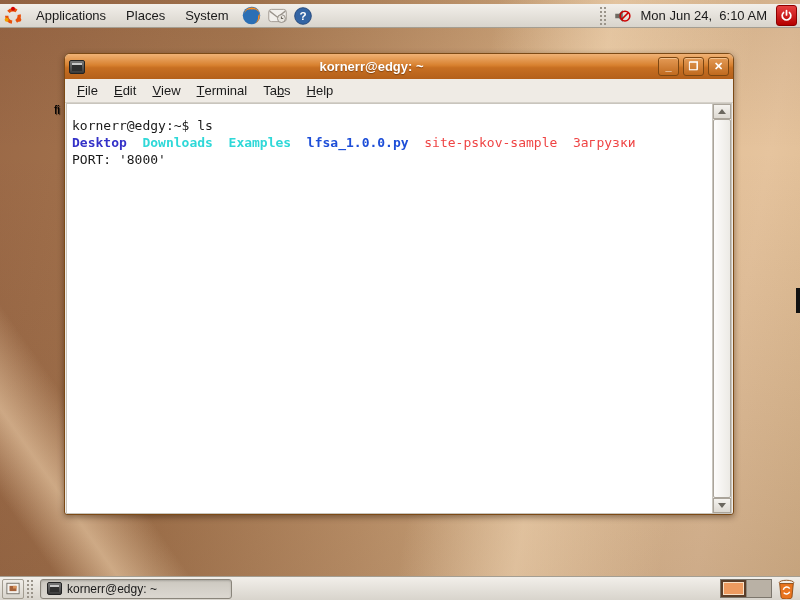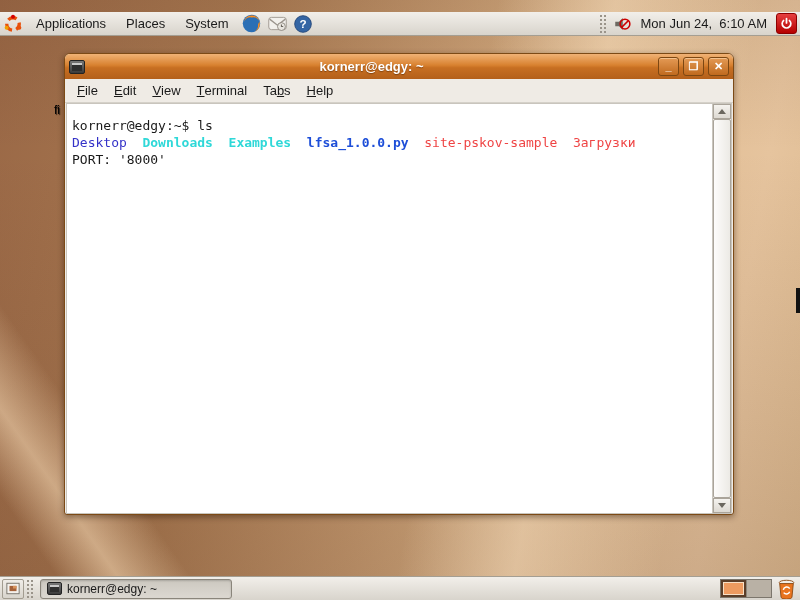--- a/index.html
+++ b/index.html
@@ -14,21 +14,21 @@
       linear-gradient(100deg, #9a6846 0%, #a97a52 28%, #c59a70 50%, #ddb88c 68%, #e6c49e 88%, #dcba90 100%);
   }
 
   
   .panel {
     position:absolute; left:0; right:0; height:24px;
     background:linear-gradient(#f2efea, #d8d4cc);
     display:flex; align-items:center;
     font-size:13px; color:#1a1a1a;
   }
-  .panel-top { top:12px; border-bottom:1px solid #a49e92;text-align:center; }
+  .panel-top { top:4px; border-bottom:1px solid #a49e92;text-align:center; }
   .panel-bottom { bottom:0; border-top:1px solid #a49e92; }
   .menu-entry { padding:0 10px; height:24px; display:flex; align-items:center; cursor:default; }
   .panel-icon { width:22px; height:22px; display:flex; align-items:center; justify-content:center; margin:0 2px; }
   .spacer { flex:1; }
   .handle { width:8px; height:20px; margin:0 2px;
     background-image:radial-gradient(circle, #9a948a 1px, transparent 1.2px);
     background-size:4px 4px; }
   .clock { padding:0 6px; white-space:pre; }
   .power-btn { width:21px; height:21px; border-radius:3px; margin:0 3px;
     background:linear-gradient(#e64040,#b50000); border:1px solid #8d0000;
@@ -61,21 +61,21 @@
     display:flex; align-items:center; justify-content:center; line-height:1; }
   .menubar { height:24px; background:#efebe5; border-bottom:1px solid #d5d1c9;
     display:flex; align-items:center; font-size:13px; color:#1a1a1a; padding-left:4px; }
   .menubar .mitem { padding:0 8px; height:24px; display:flex; align-items:center; }
   .mitem u { text-decoration:underline; }
   .term-wrap { position:relative; height:411px; background:#fff; border:1px solid #c9c5bd;
     margin:0 1px 1px 1px; display:flex; }
   .term-text { flex:1; padding:13px 5px; font-family:"DejaVu Sans Mono", monospace;
     font-size:13px; line-height:17px; color:#1a1a1a; overflow:hidden; }
   .tline { white-space:pre; }
-  .c-dir   { color:#3432c8; font-weight:normal; }
+  .c-dir   { color:#3432c8; font-weight:bold; }
   .c-cyan  { color:#2fd8d8; font-weight:bold; }
   .c-green { color:#1d4ed8; font-weight:bold; }
   .c-blue  { color:#ef4444; font-weight:normal; }
 
   
   .scrollbar { width:19px; background:#edeae5; border-left:1px solid #c9c5bd;
     display:flex; flex-direction:column; }
   .sb-btn { height:15px; background:linear-gradient(#f5f3ef,#ddd9d2); border:1px solid #aaa49a;
     display:flex; align-items:center; justify-content:center; }
   .sb-arrow { width:0; height:0; border-left:4px solid transparent; border-right:4px solid transparent; }

